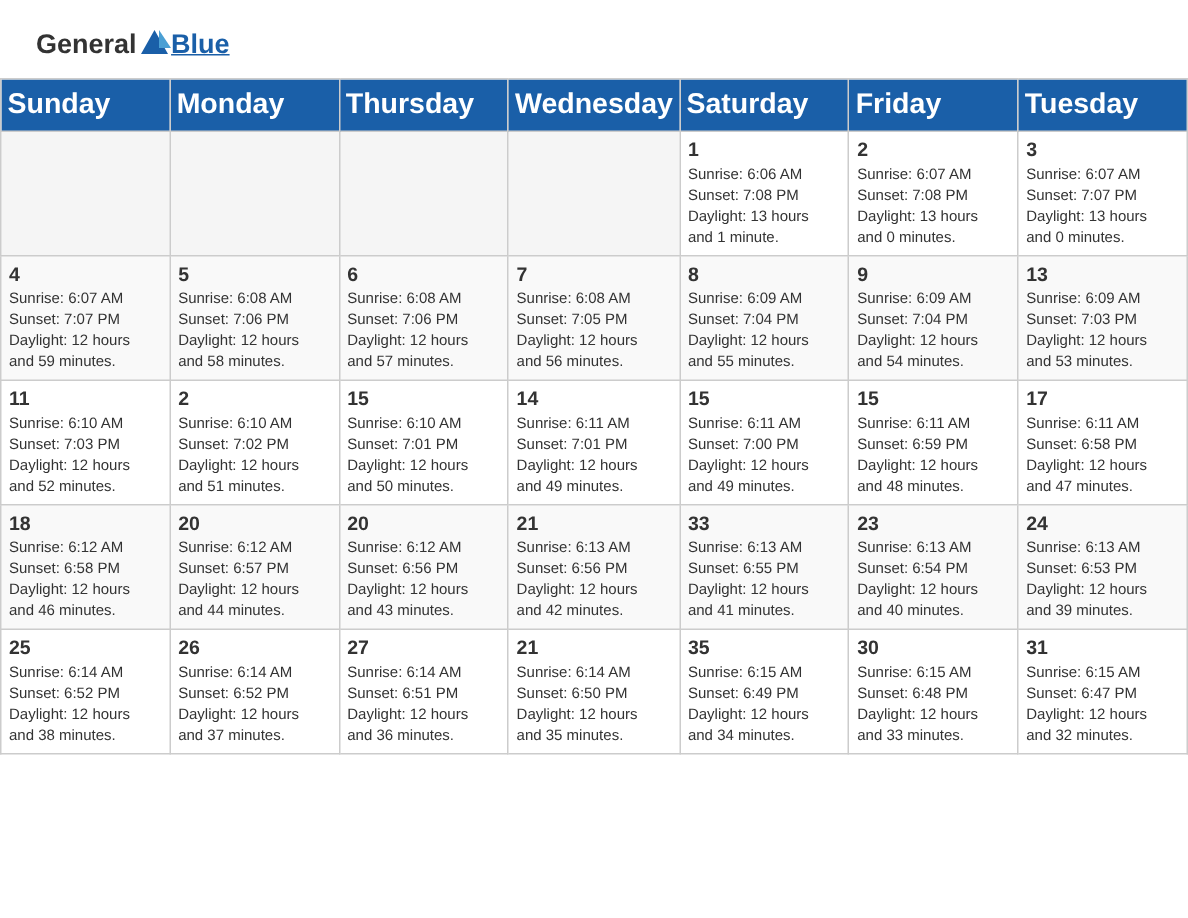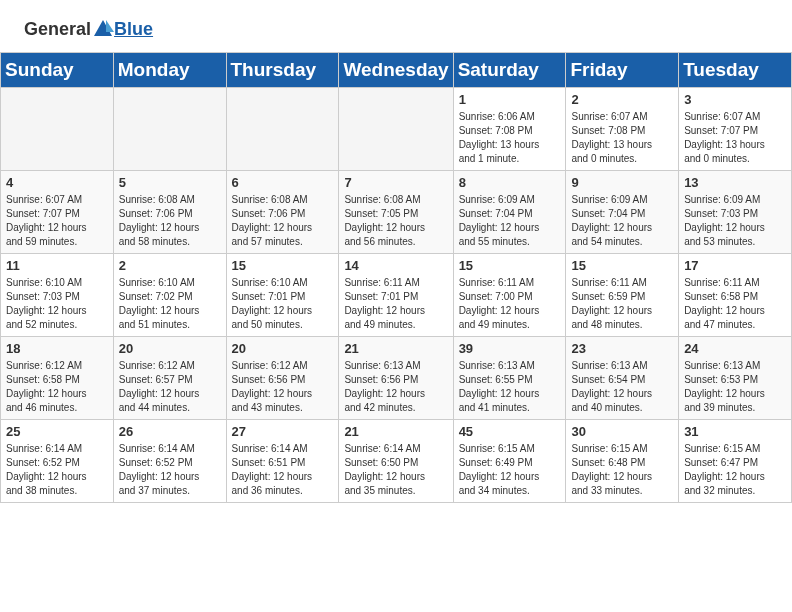--- a/index.html
+++ b/index.html
@@ -278,21 +278,21 @@
 and 43 minutes.</div>
         </td>
         <td>
           <span class="day-number">21</span>
           <div class="day-info" style="white-space: pre-line;">Sunrise: 6:13 AM
 Sunset: 6:56 PM
 Daylight: 12 hours
 and 42 minutes.</div>
         </td>
         <td>
-          <span class="day-number">39</span>
+          <span class="day-number">33</span>
           <div class="day-info" style="white-space: pre-line;">Sunrise: 6:13 AM
 Sunset: 6:55 PM
 Daylight: 12 hours
 and 41 minutes.</div>
         </td>
         <td>
           <span class="day-number">23</span>
           <div class="day-info" style="white-space: pre-line;">Sunrise: 6:13 AM
 Sunset: 6:54 PM
 Daylight: 12 hours
@@ -329,21 +329,21 @@
 and 36 minutes.</div>
         </td>
         <td>
           <span class="day-number">21</span>
           <div class="day-info" style="white-space: pre-line;">Sunrise: 6:14 AM
 Sunset: 6:50 PM
 Daylight: 12 hours
 and 35 minutes.</div>
         </td>
         <td>
-          <span class="day-number">45</span>
+          <span class="day-number">35</span>
           <div class="day-info" style="white-space: pre-line;">Sunrise: 6:15 AM
 Sunset: 6:49 PM
 Daylight: 12 hours
 and 34 minutes.</div>
         </td>
         <td>
           <span class="day-number">30</span>
           <div class="day-info" style="white-space: pre-line;">Sunrise: 6:15 AM
 Sunset: 6:48 PM
 Daylight: 12 hours

